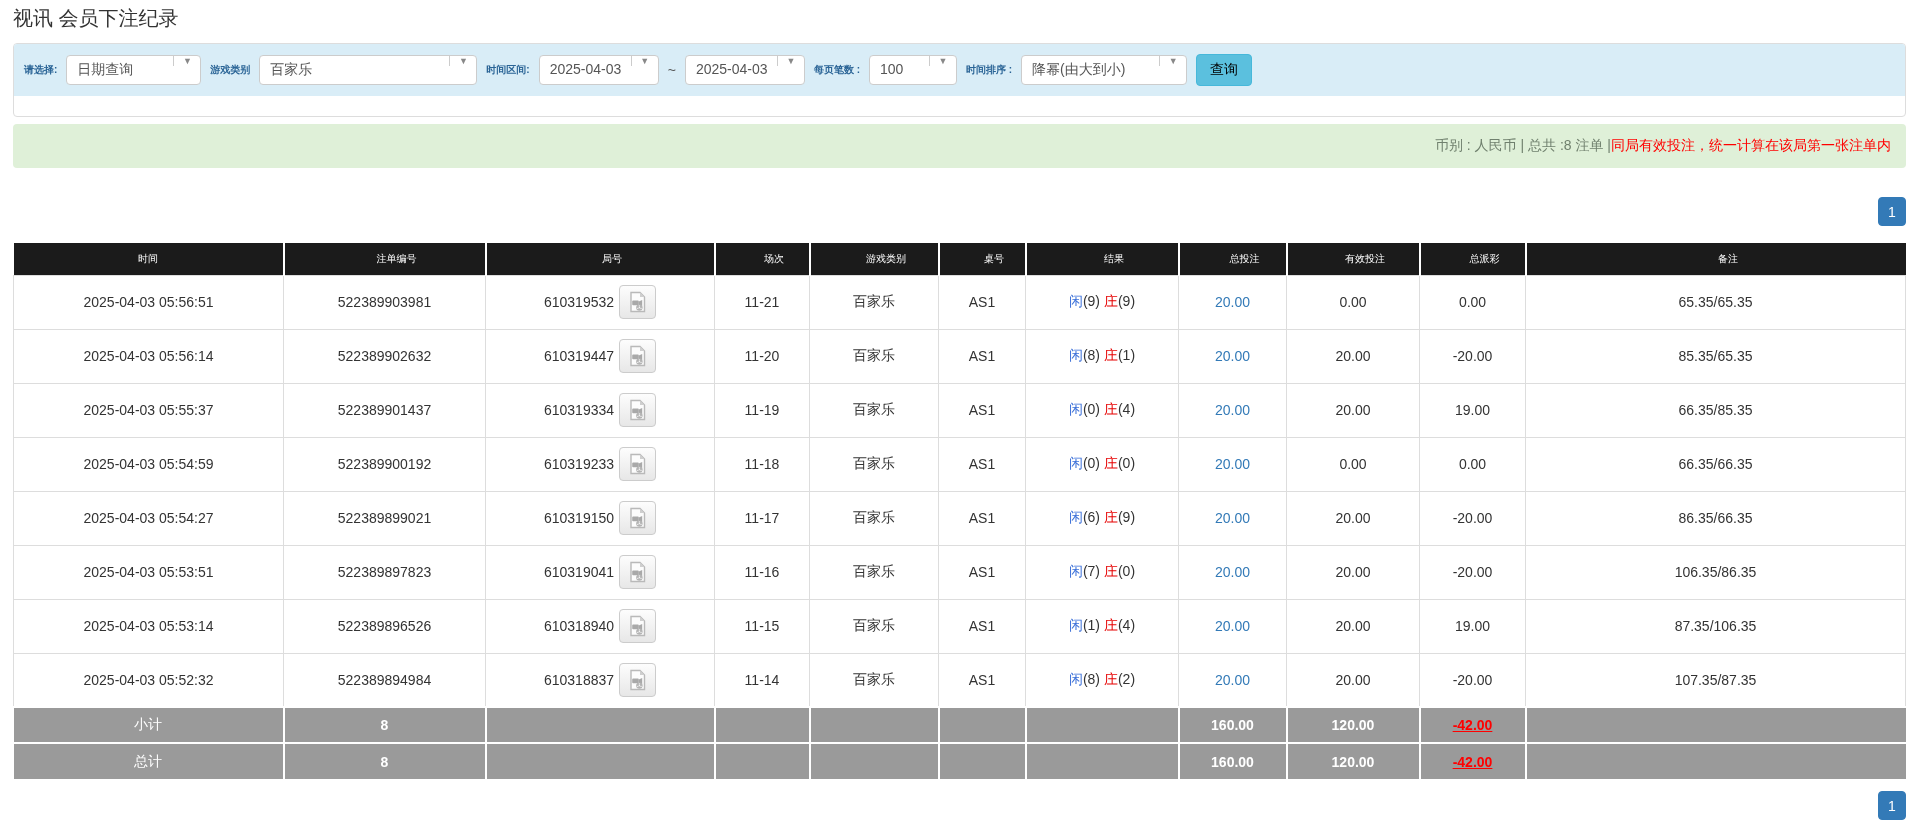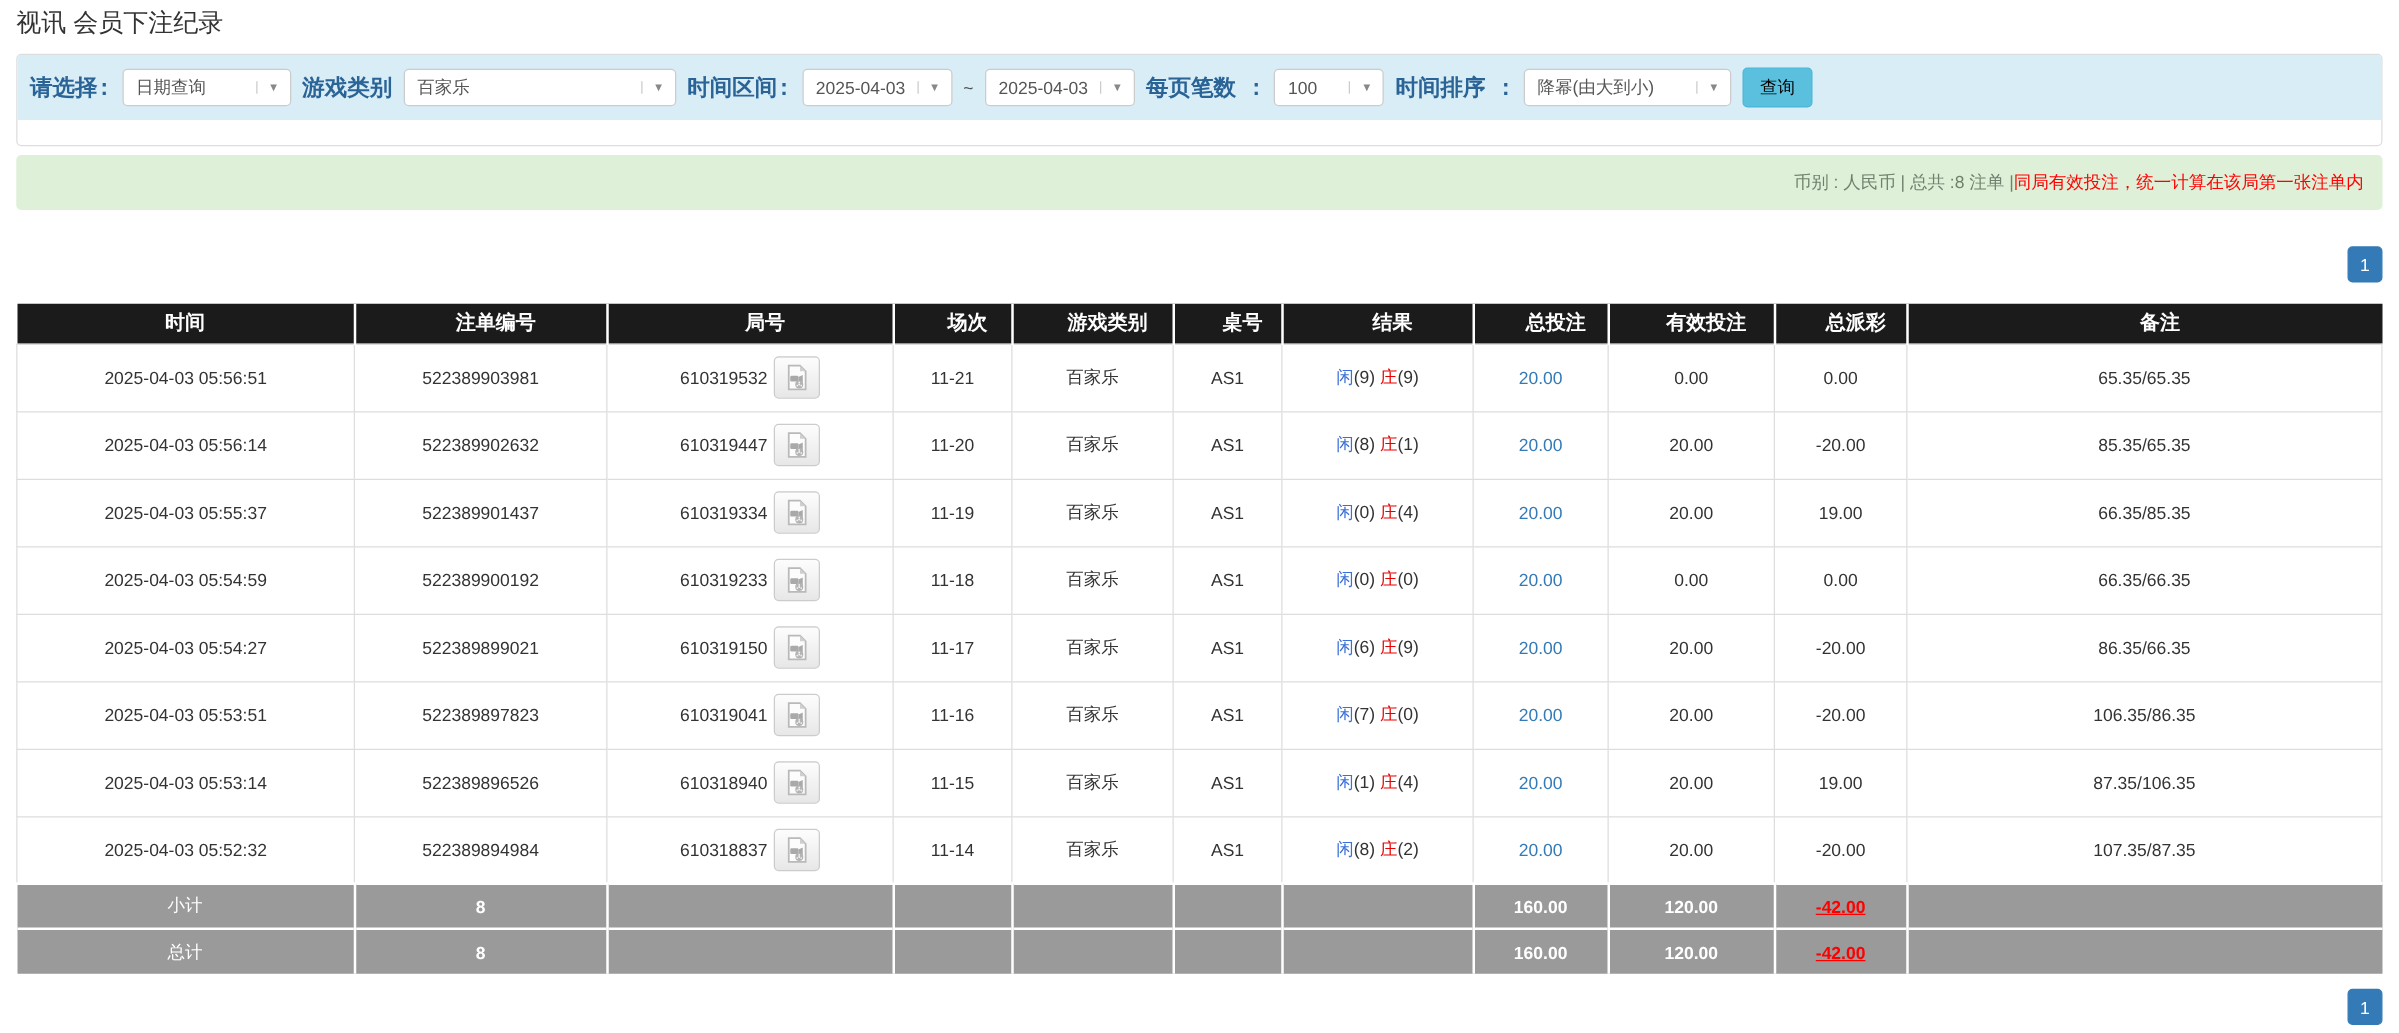--- a/index.html
+++ b/index.html
@@ -7,23 +7,23 @@
     font-family:"Liberation Sans","DejaVu Sans",sans-serif; }
   .wrap { padding:2px 13px 0 13px; }
 
   .page-title { font-size:20px; color:#333; margin:3px 0 11px 0; font-weight:400; }
 
   
   .filter-panel { border:1px solid #ddd; border-radius:4px; background:#fff; }
   .filter-heading { background:var(--filter-bg); border-radius:3px 3px 0 0;
     padding:10px 10px; display:flex; align-items:center; gap:9px; }
   .filter-body { height:20px; }
-  .flabel { color:var(--label-blue); font-weight:bold; font-size:18px; white-space:nowrap;font-family:Liberation Mono, monospace; }
+  .flabel { color:var(--label-blue); font-weight:bold; font-size:10px; white-space:nowrap; }
   .select { background:#fff; border:1px solid #ccc; border-radius:4px; height:30px;
-    display:flex; align-items:center; font-size:14px; color:#555; cursor:pointer; }
+    display:flex; align-items:flex-start; font-size:14px; color:#555; cursor:pointer; }
   .select .val { padding:5px 10px; flex:1; white-space:nowrap; overflow:hidden; }
   .select .arrow { width:27px; border-left:1px solid #ccc; display:flex;
     align-items:center; justify-content:center; color:#888; font-size:9px; }
   .w-type { width:135px; } .w-game { width:218px; } .w-date { width:120px; }
   .w-per  { width:88px;  } .w-sort { width:166px; }
   .tilde { color:#555; font-size:14px; }
   .btn-search { background:var(--button-bg); border:1px solid #46b8da; color:#000000;
     border-radius:4px; height:32px; padding:0 13px; font-size:14px; cursor:pointer; }
 
   
@@ -36,21 +36,21 @@
   
   .pager-row { display:flex; justify-content:flex-end; }
   .pager-top { margin:29px 0 17px 0; }
   .pager-bottom { margin:12px 0 0 0; }
   .page-btn { min-width:28px; height:29px; background:var(--accent-blue);
     border:1px solid var(--accent-blue); color:#fff; border-radius:4px; font-size:14px;
     display:flex; align-items:center; justify-content:center; cursor:pointer; }
 
   
   table { width:100%; border-collapse:collapse; table-layout:fixed; }
-  thead th { background:var(--header-bg); color:#fff; font-weight:bold; font-size:16px;
+  thead th { background:var(--header-bg); color:#fff; font-weight:normal; font-size:10px;
     height:32px; text-align:center;margin-left:17px; }
   thead th + th { border-left:2px solid #fff;padding-left:24px; }
   tbody.data td { border:1px solid #ddd; height:54px; text-align:center;
     font-size:14px; color:#333; background:#fff; vertical-align:middle; }
   .bet-link { color:var(--link-blue); text-decoration:none; cursor:pointer; }
   .player { color:var(--player-blue); }
   .banker { color:var(--banker-red); }
   .neg { color:var(--neg-red); }
   .round-cell .round-num { vertical-align:middle; }
   .video-btn { width:37px; height:34px; border:1px solid #ccc; border-radius:4px;

